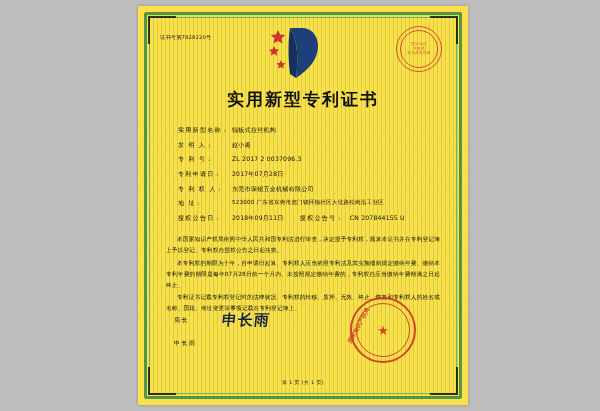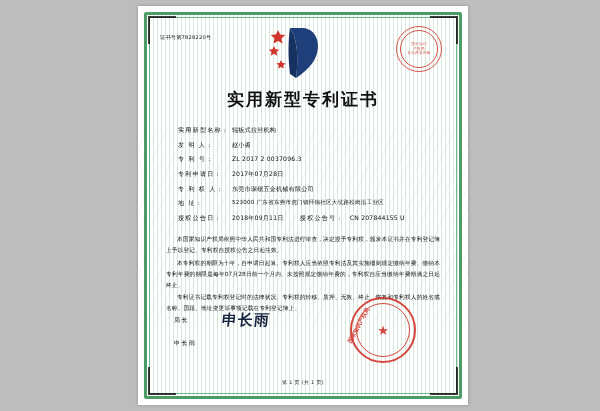--- a/index.html
+++ b/index.html
@@ -21,21 +21,21 @@
     background: #bdbdbd;
   }
 
   
   .sheet {
     position: absolute;
     left: 138px;
     top: 6px;
     width: 330px;
     height: 399px;
-    background: #ffffff;
+    background: #fde047;
     box-shadow: 0 0 3px rgba(0,0,0,0.25);
     overflow: hidden;
   }
 
   
   .border-outer {
     position: absolute;
     left: 6px;
     top: 6px;
     right: 6px;

